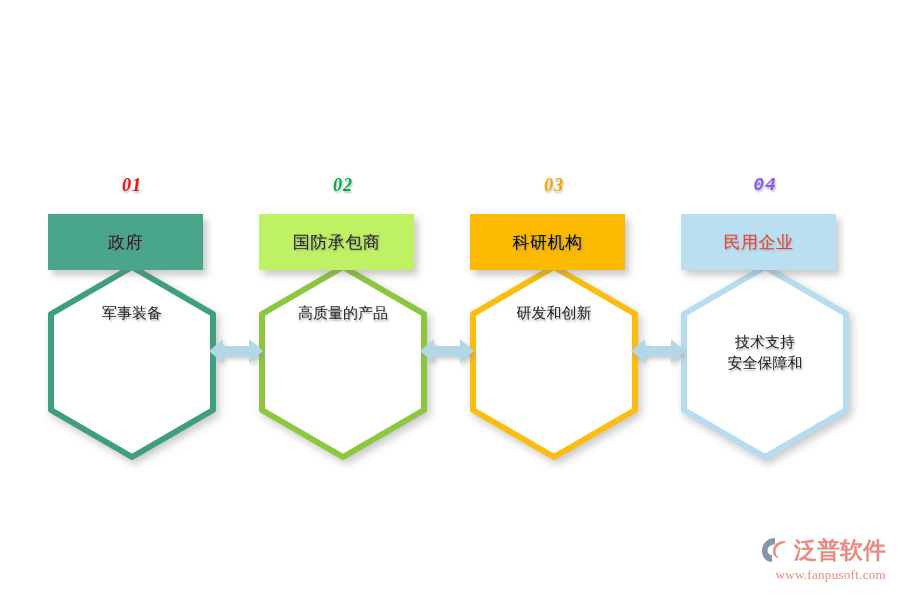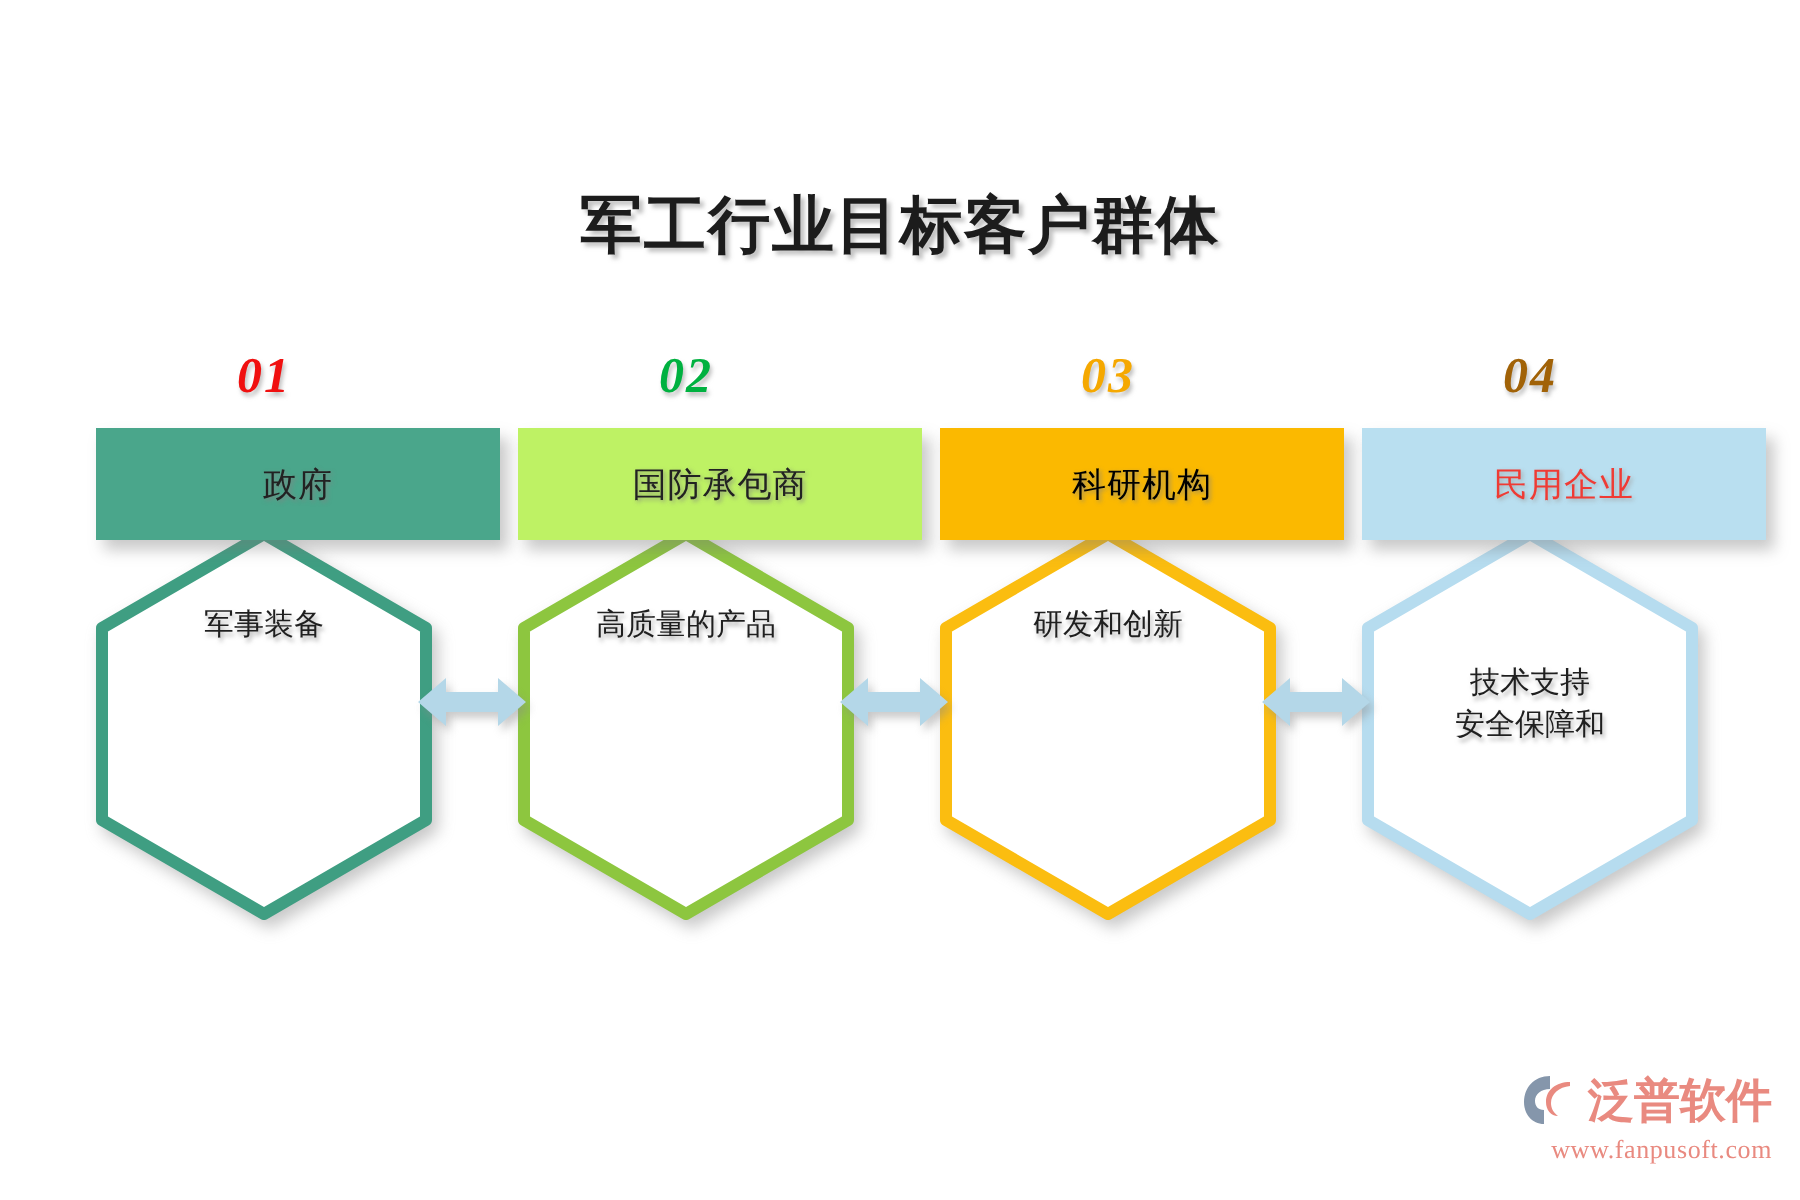--- a/index.html
+++ b/index.html
@@ -27,30 +27,30 @@
 
   
   .col{position:absolute;top:0;width:212px;height:600px;}
 
   .num{
     position:absolute;
     top:176px;left:0;width:212px;
     text-align:center;
     font-style:italic;
     font-weight:bold;
-    font-size:25px;
+    font-size:18px;
     letter-spacing:1px;
     line-height:1;
     text-shadow:1px 2px 2px rgba(150,150,150,.6);
   }
 
   .hdr{
     position:absolute;
     top:214px;left:22px;
-    width:202px;height:56px;
+    width:155px;height:56px;
     box-sizing:border-box;
     display:flex;align-items:center;justify-content:center;
     font-size:17px;
     letter-spacing:.5px;
     color:#222222;
     box-shadow:4px 5px 7px rgba(120,120,120,.40);
     z-index:3;
   }
   .hdr.red-text{color:#ef3b34;text-shadow:1px 1px 2px rgba(160,160,160,.8);}
   .hdr.dark-text{text-shadow:1px 1px 2px rgba(130,130,130,.75);}
@@ -111,21 +111,20 @@
     color:#e98a80;
     letter-spacing:.3px;
     font-family:Liberation Serif, serif;
   }
 </style>
 </head>
 <body>
 
 <div id="canvas">
 
-  <div class="title">军工行业目标客户群体</div>
 
   <div class="col" style="left:26px;">
     <div class="num" style="color: rgb(240, 16, 16);">01</div>
     <div class="hdr dark-text" style="background: rgb(74, 166, 139); color: rgb(34, 34, 34);">政府</div>
     <div class="hexwrap">
       <svg viewBox="0 0 172 200" xmlns="http://www.w3.org/2000/svg">
         <polygon points="86,5 167,52 167,148 86,195 5,148 5,52" fill="#ffffff" stroke="#3f9e82" stroke-width="6" stroke-linejoin="round"></polygon>
       </svg>
     </div>
     <div class="hextext">
@@ -153,21 +152,21 @@
       <svg viewBox="0 0 172 200" xmlns="http://www.w3.org/2000/svg">
         <polygon points="86,5 167,52 167,148 86,195 5,148 5,52" fill="#ffffff" stroke="#fbbd10" stroke-width="6" stroke-linejoin="round"></polygon>
       </svg>
     </div>
     <div class="hextext">
       <div>研发和创新</div>
     </div>
   </div>
 
   <div class="col" style="left:659px;">
-    <div class="num" style="color: #a16207;">04</div>
+    <div class="num" style="color: #8b5cf6; font-family: Liberation Mono, monospace;">04</div>
     <div class="hdr red-text" style="background: rgb(185, 223, 240); color: rgb(239, 59, 52);">民用企业</div>
     <div class="hexwrap">
       <svg viewBox="0 0 172 200" xmlns="http://www.w3.org/2000/svg">
         <polygon points="86,5 167,52 167,148 86,195 5,148 5,52" fill="#ffffff" stroke="#b6dcef" stroke-width="6" stroke-linejoin="round"></polygon>
       </svg>
     </div>
     <div class="hextext two-line">
       <div>技术支持</div>
       <div>安全保障和</div>
     </div>

